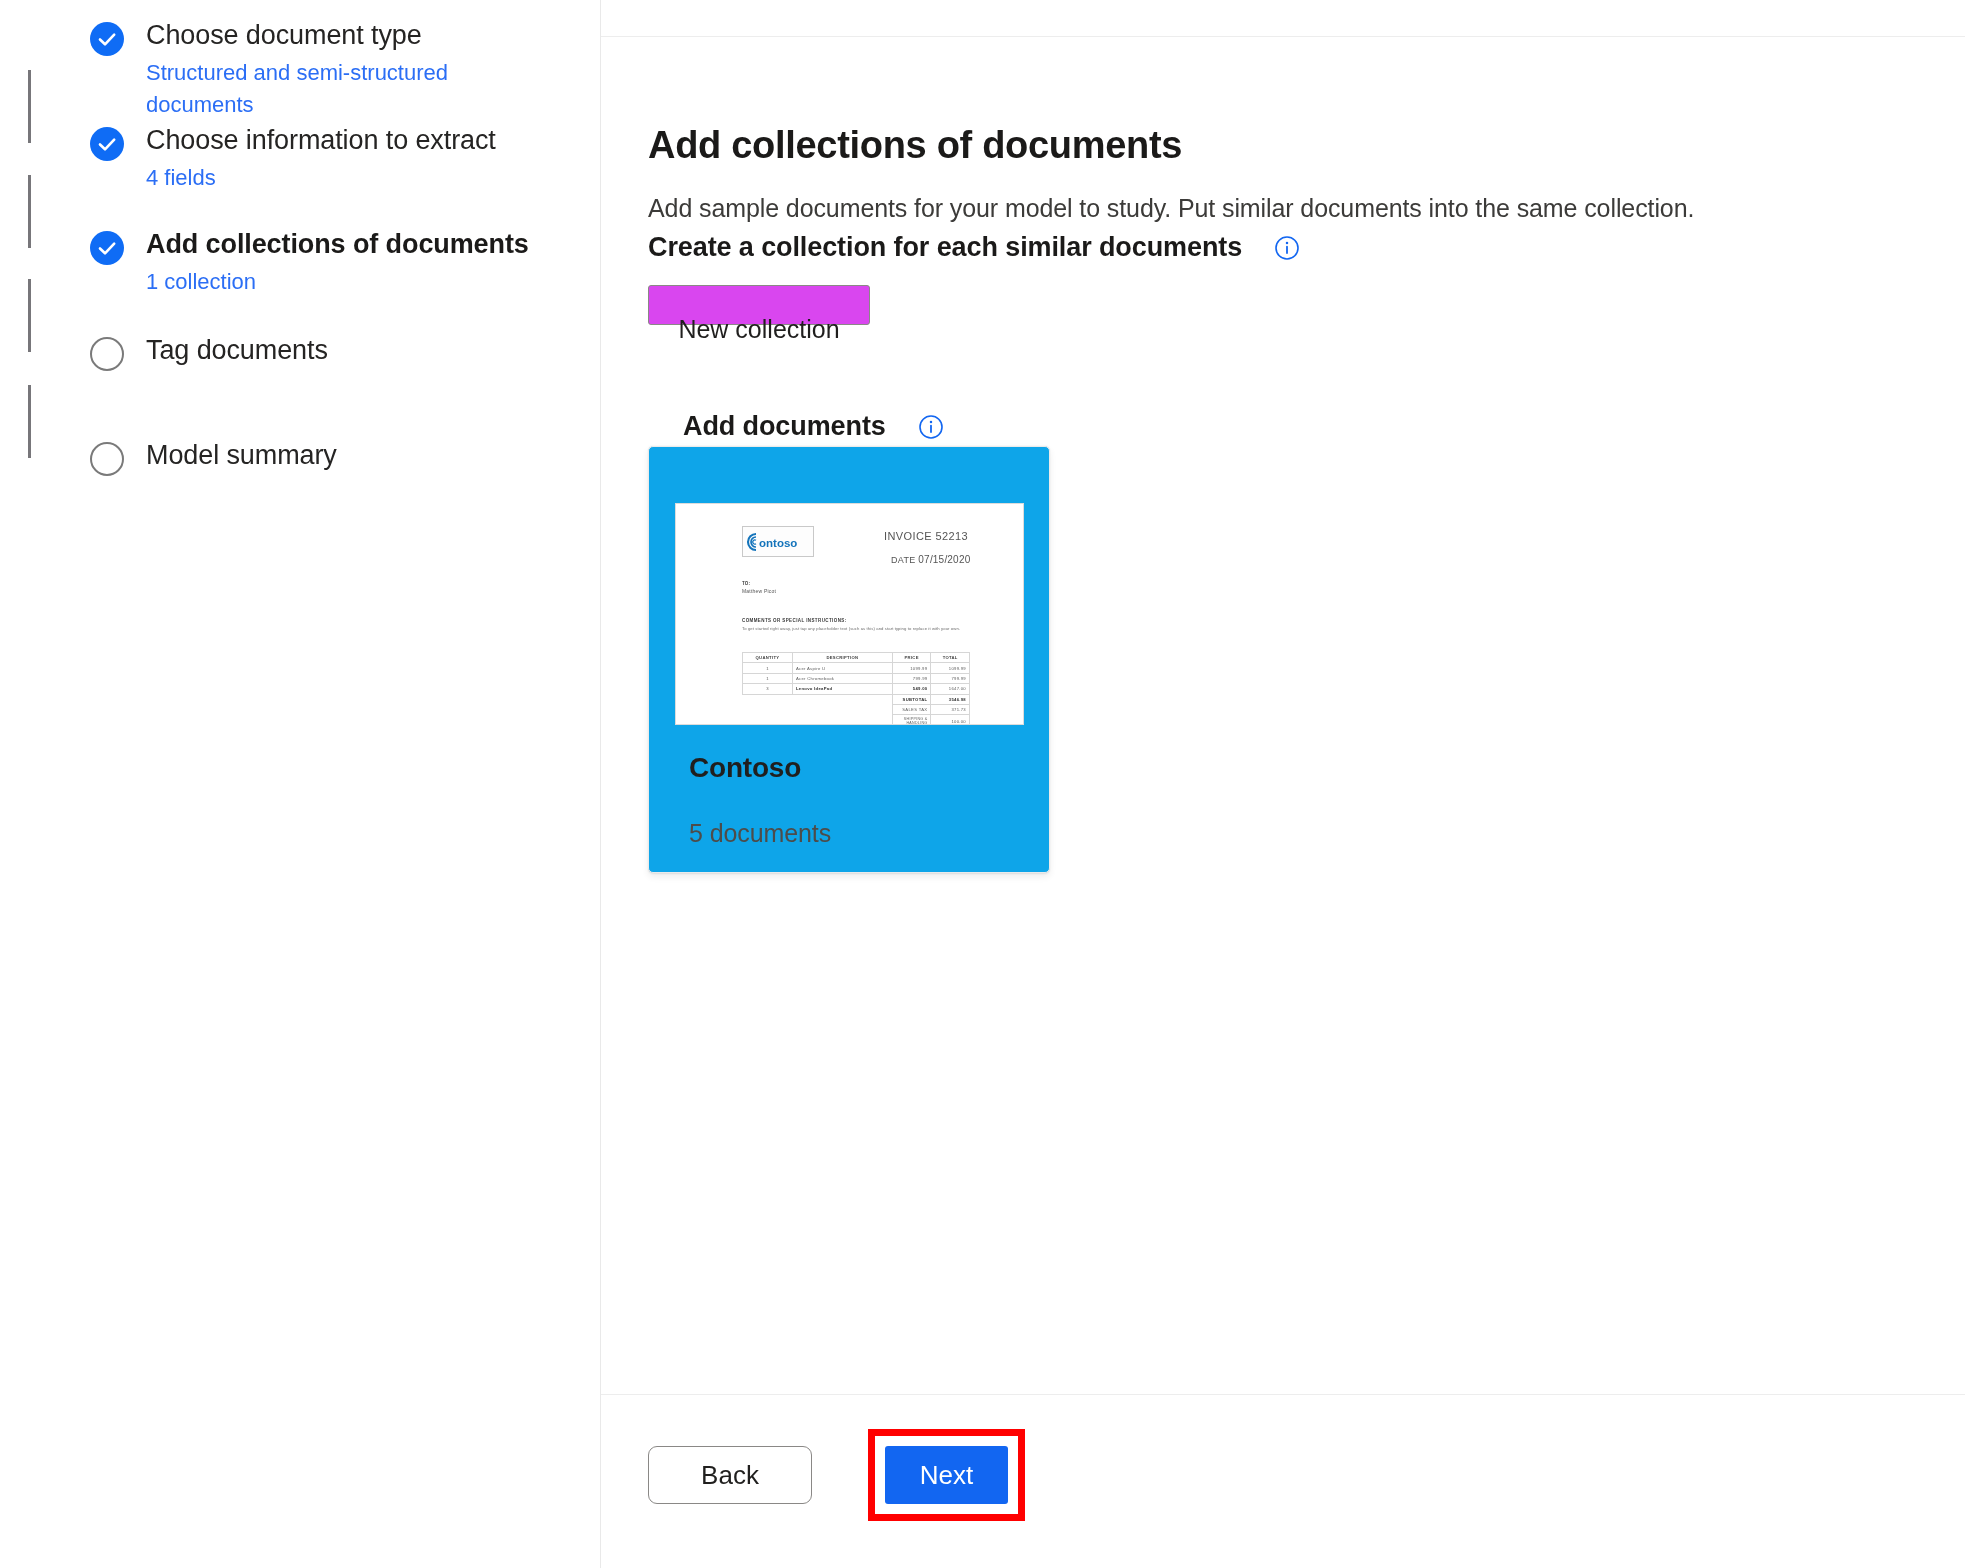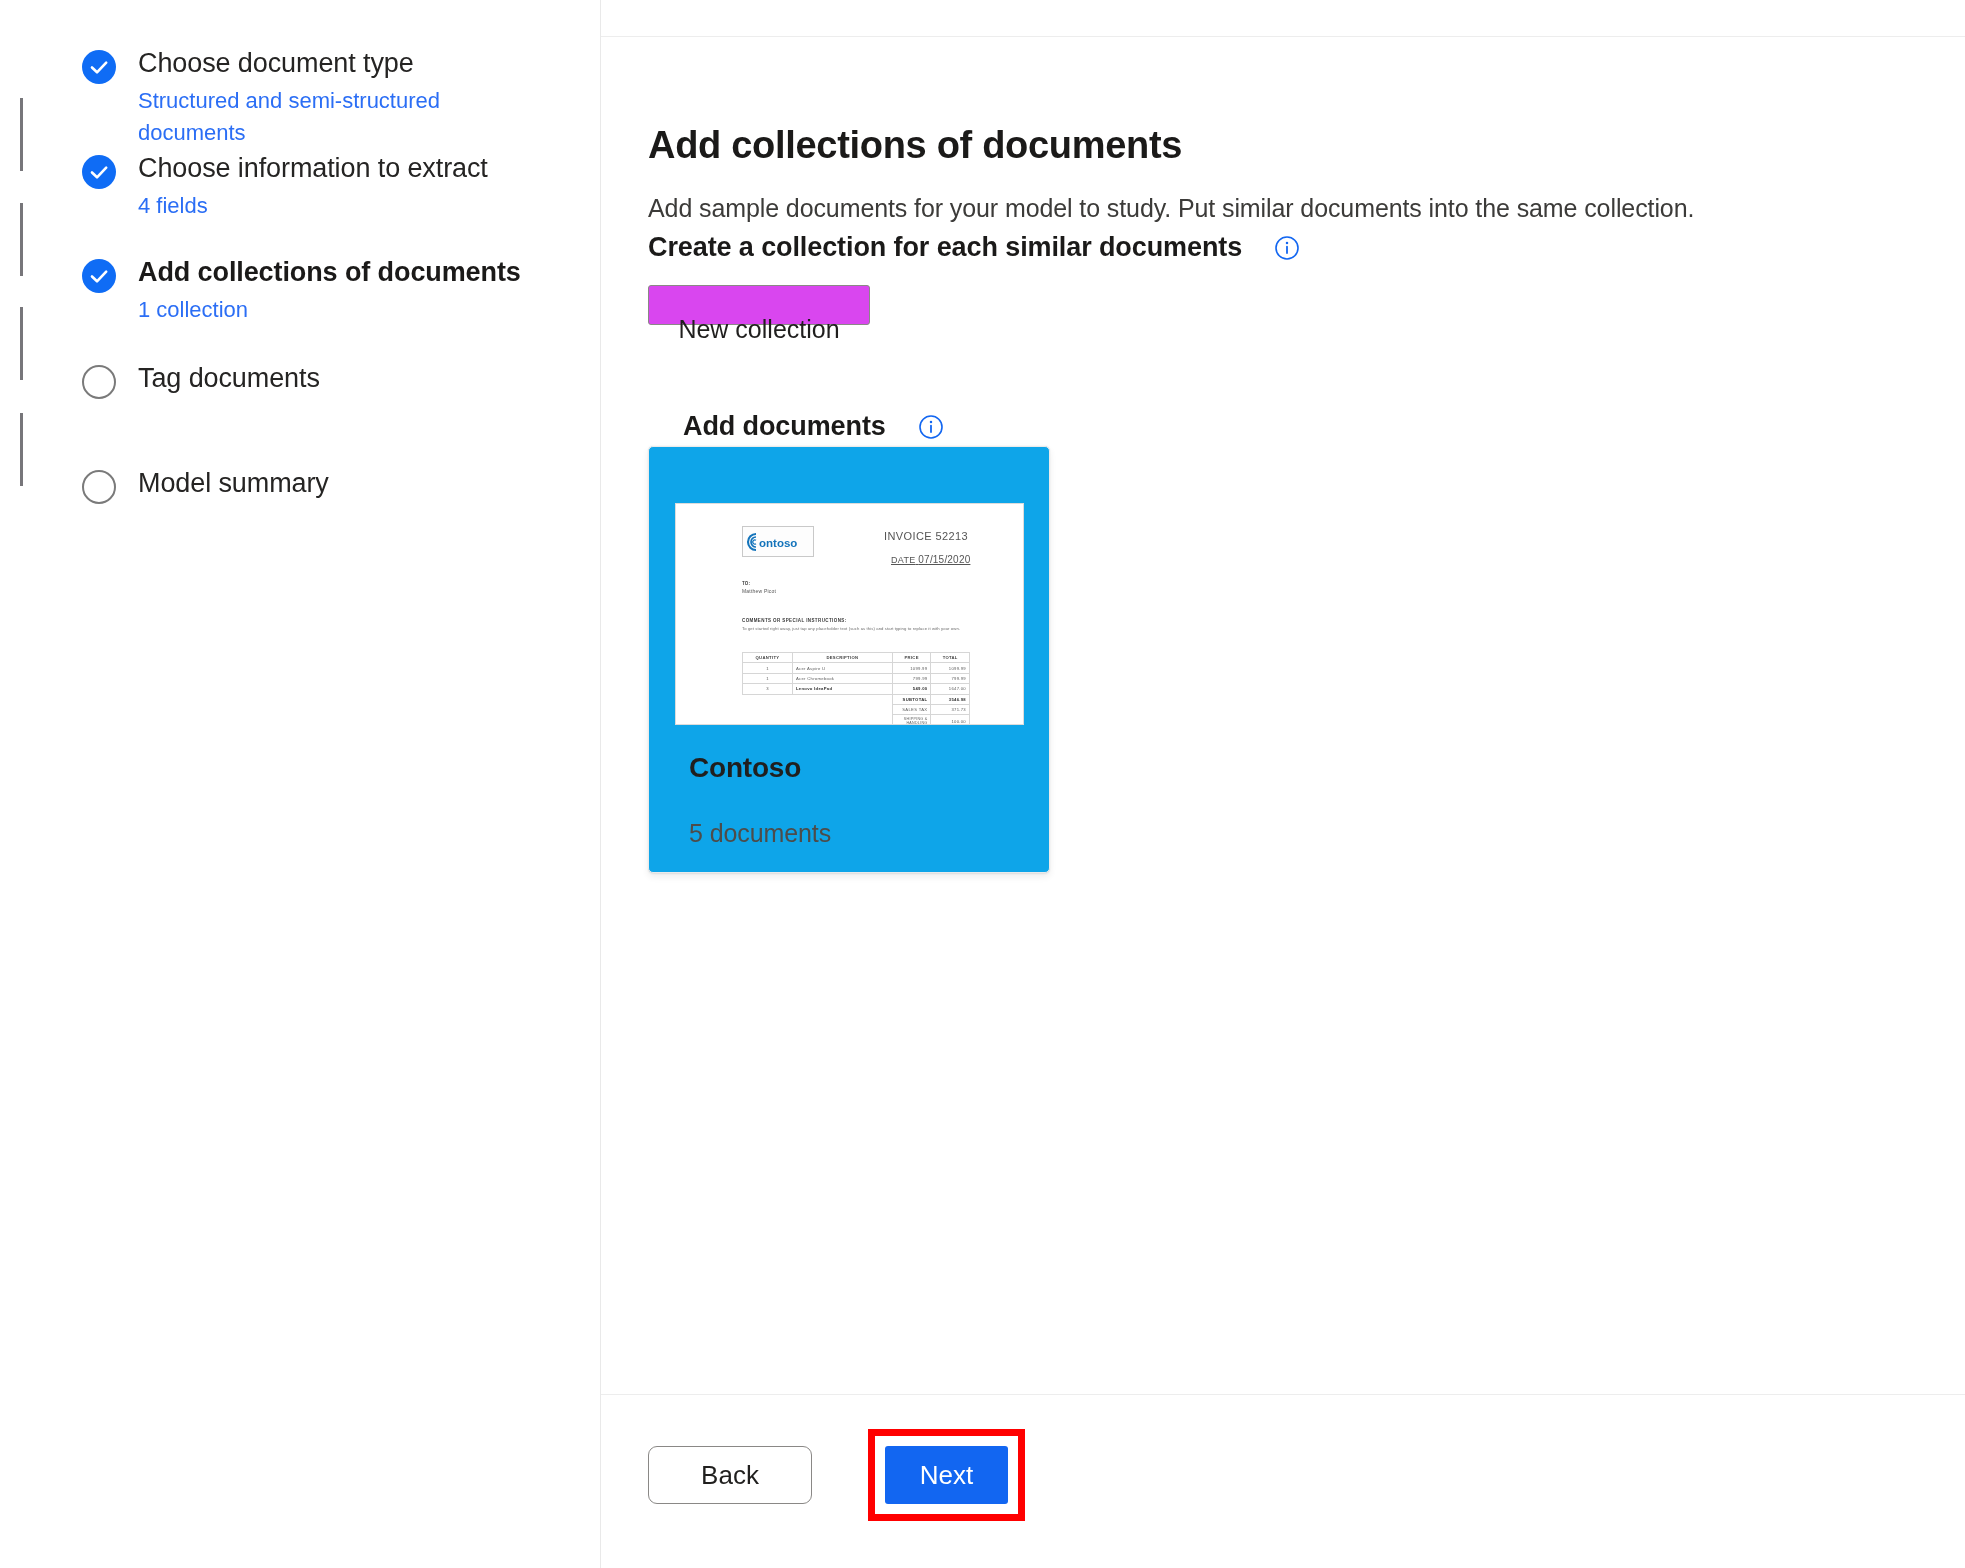--- a/index.html
+++ b/index.html
@@ -15,25 +15,24 @@
     position: relative;
     width: 1965px;
     height: 1568px;
     overflow: hidden;
     background: #ffffff;
   }
 
   
   #wizard-rail {
     position: absolute;
-    left: 4px; top: 0;
+    left: 12px; top: 0;
     width: 600px;
     height: 1420px;
     background: #ffffff;
-    margin-top: 28px;
   }
 
   .step {
     position: absolute;
     left: 78px;
   }
   .step-marker {
     position: absolute;
     left: 0;
     top: 0;
@@ -200,21 +199,20 @@
     letter-spacing: 0.4px;
     color: #555;
     white-space: nowrap;
   }
   #mini-date {
     left: 215px; top: 50px;
     font-size: 9px;
     letter-spacing: 0.3px;
     color: #555;
     white-space: nowrap;
-    text-decoration: underline;
   }
   #mini-date b { font-size: 10px; font-weight: 400; letter-spacing: 0.2px; }
   #mini-to-label { left: 66px; top: 77px; font-size: 4.5px; font-weight: 700; color: #3a3a3a; letter-spacing: 0.2px; }
   #mini-to-name { left: 66px; top: 84px; font-size: 5px; color: #555; letter-spacing: 0.2px; }
   #mini-comments-label { left: 66px; top: 114px; font-size: 4.5px; font-weight: 700; color: #3a3a3a; letter-spacing: 0.4px; white-space: nowrap; }
   #mini-comments-body { left: 66px; top: 122px; font-size: 4.2px; color: #6c6c6c; letter-spacing: 0.1px; white-space: nowrap; }
 
   #mini-table {
     position: absolute;
     left: 66px; top: 148px;

